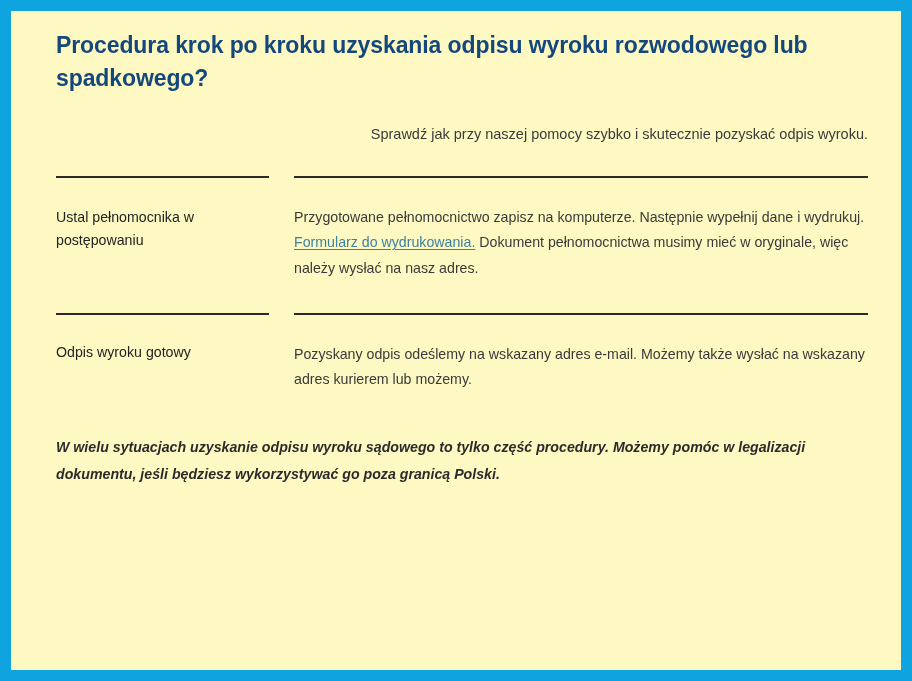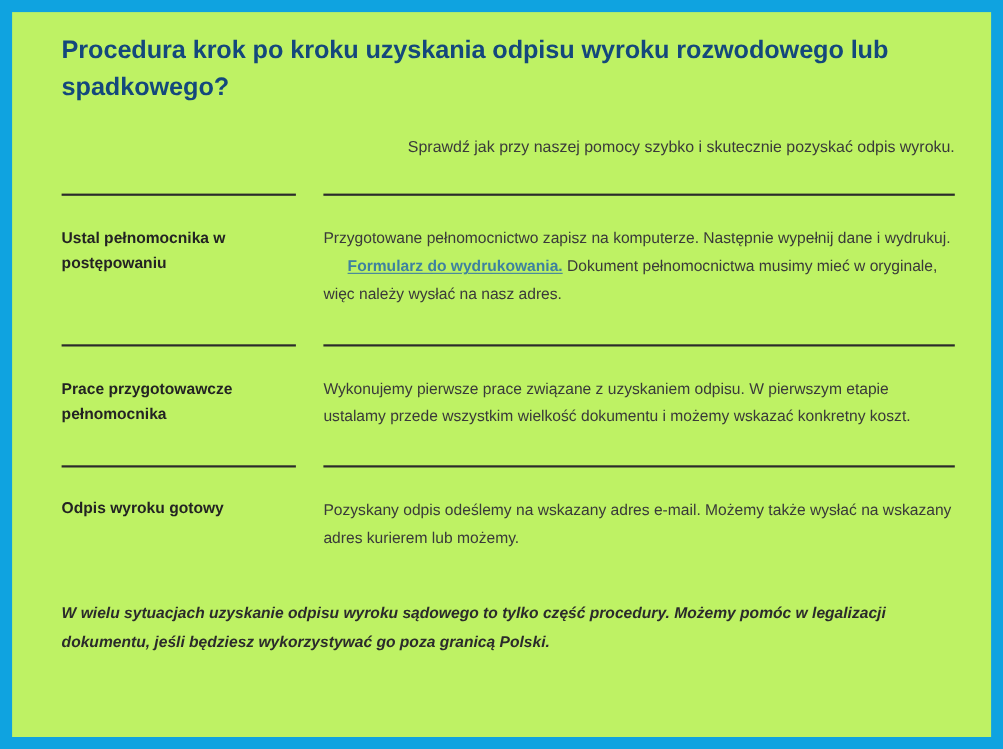--- a/index.html
+++ b/index.html
@@ -11,21 +11,21 @@
     width: 912px;
     height: 681px;
     font-family: "Liberation Sans", sans-serif;
     overflow: hidden;
   }
   #page-frame {
     box-sizing: border-box;
     width: 912px;
     height: 681px;
     border: 11px solid #0fa3e0;
-    background: #bef264;
+    background: #fef9c3;
     position: relative;
   }
   #content {
     position: absolute;
     left: 45px;
     top: 18px;
     width: 812px;
   }
   .page-title {
     color: #14487c;
@@ -54,21 +54,21 @@
   }
   .step-label {
     width: 213px;
     flex: 0 0 213px;
     box-sizing: border-box;
     border-top: 2px solid #2b2b2b;
     padding-top: 28px;
     padding-right: 14px;
     color: #232323;
     font-size: 14.2px;
-    font-weight: bold;
+    font-weight: normal;
     line-height: 1.65;
   }
   .step-gap {
     width: 25px;
     flex: 0 0 25px;
   }
   .step-desc {
     flex: 1 1 auto;
     box-sizing: border-box;
     border-top: 2px solid #2b2b2b;
@@ -79,24 +79,23 @@
     line-height: 1.78;
   }
   .row-h1 .step-label, .row-h1 .step-desc { padding-bottom: 32px; }
   .row-h2 .step-label, .row-h2 .step-desc { padding-bottom: 31px; }
   .row-h3 .step-label, .row-h3 .step-desc { padding-bottom: 32px; }
   .row-h4 .step-label, .row-h4 .step-desc { padding-bottom: 0; }
   .row-h3 .step-label { padding-top: 26px; }
   .row-h4 .step-label { padding-top: 26px; }
   .step-link {
     color: #3e81a0;
-    font-weight: bold;
+    font-weight: normal;
     text-decoration: underline;
     text-underline-offset: 2px;
-    margin-left: 22px;
   }
   .footer-note {
     margin-top: 42px;
     color: #2b2b2b;
     font-size: 14.2px;
     font-weight: bold;
     font-style: italic;
     line-height: 1.85;
     width: 812px;
   }
@@ -114,25 +113,20 @@
     <div class="steps">
 
       <div class="step-row row-h1">
         <div class="step-label">Ustal pełnomocnika w postępowaniu</div>
         <div class="step-gap"></div>
         <div class="step-desc">
           <span>Przygotowane pełnomocnictwo zapisz na komputerze. Następnie wypełnij dane i wydrukuj. </span><a class="step-link" href="#">Formularz do wydrukowania.</a><span> Dokument pełnomocnictwa musimy mieć w oryginale, więc należy wysłać na nasz adres.</span>
         </div>
       </div>
 
-      <div class="step-row row-h2">
-        <div class="step-label">Prace przygotowawcze pełnomocnika</div>
-        <div class="step-gap"></div>
-        <div class="step-desc">Wykonujemy pierwsze prace związane z uzyskaniem odpisu. W pierwszym etapie ustalamy przede wszystkim wielkość dokumentu i możemy wskazać konkretny koszt.</div>
-      </div>
 
 
       <div class="step-row row-h4">
         <div class="step-label">Odpis wyroku gotowy</div>
         <div class="step-gap"></div>
         <div class="step-desc">Pozyskany odpis odeślemy na wskazany adres e-mail. Możemy także wysłać na wskazany adres kurierem lub możemy.</div>
       </div>
 
     </div>
 

